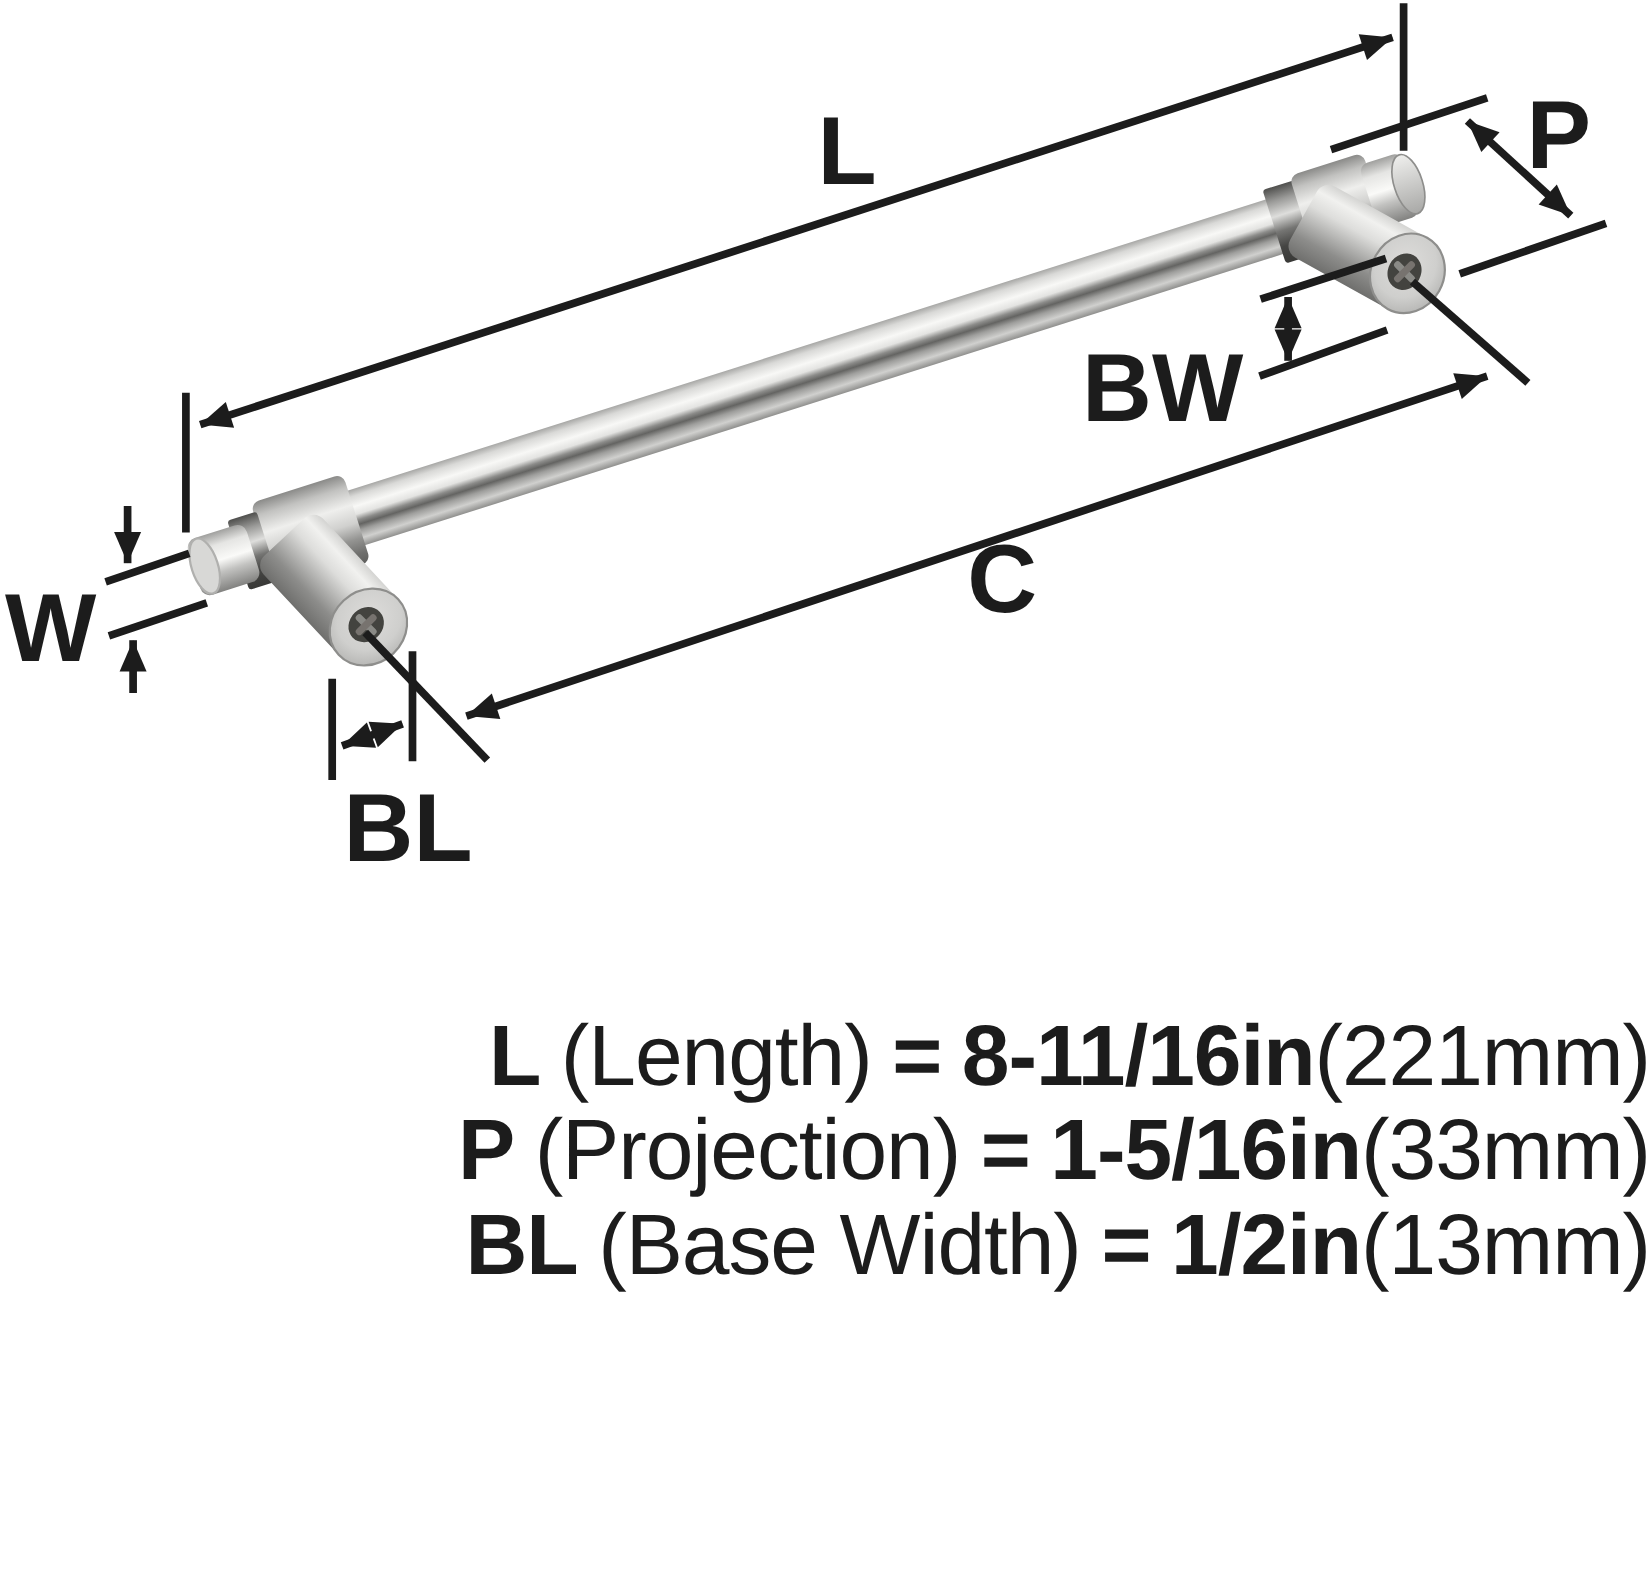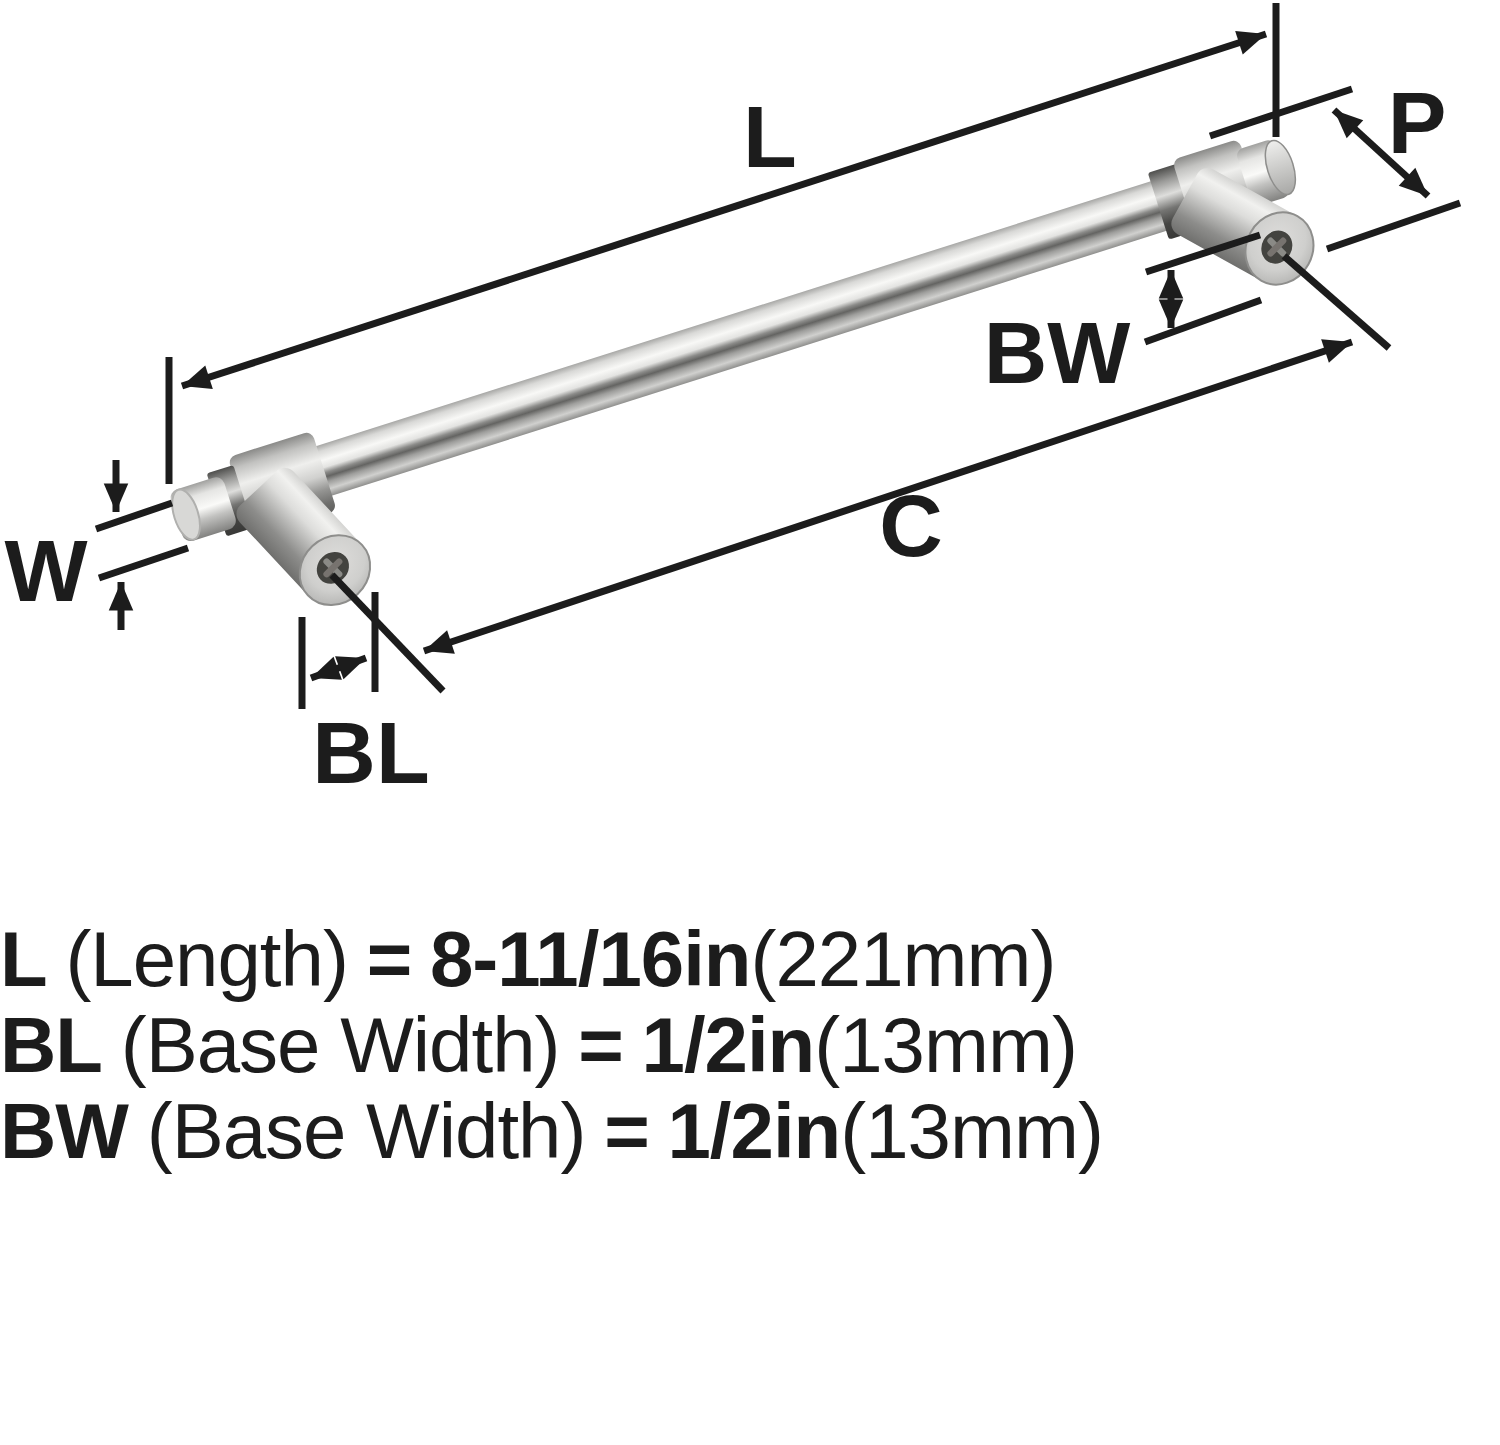--- a/index.html
+++ b/index.html
@@ -11,21 +11,21 @@
     font-family:"Liberation Sans", sans-serif;
   }
   .stage svg{position:absolute;left:0;top:0;}
   .dim{stroke:#1c1c1c;stroke-width:7;fill:none;}
   .dimlabel{
     font-family:"Liberation Sans", sans-serif;
     font-weight:700;font-size:88px;fill:#1c1c1c;text-anchor:middle;
   }
   .specs{
     position:absolute;left:0;top:916px;width:1500px;
-    text-align:left;color:#1c1c1c;
+    text-align:right;color:#1c1c1c;
     font-size:78px;line-height:86px;letter-spacing:-1px;
     font-weight:400;white-space:nowrap;
   }
   .spec-line{height:86px;}
   .b{font-weight:700;}
   .sp-code,.sp-name,.sp-eq{margin-right:0.24em;}
 </style>
 </head>
 <body>
 
@@ -167,19 +167,19 @@
     <line class="dim" x1="1327" y1="249" x2="1460" y2="203"></line>
     <line class="dim" x1="1334" y1="110" x2="1428" y2="196" marker-start="url(#ah)" marker-end="url(#ah)"></line>
     <text class="dimlabel" x="1417" y="153">P</text>
   </svg>
 
   <div class="specs">
     <div class="spec-line">
       <span class="sp-code b">L</span><span class="sp-name">(Length)</span><span class="sp-eq b">=</span><span class="sp-imp b">8-11/16in</span><span class="sp-met">(221mm)</span>
     </div>
     <div class="spec-line">
-      <span class="sp-code b">BL</span><span class="sp-name">(Base Width)</span><span class="sp-eq b">=</span><span class="sp-imp b">1/2in</span><span class="sp-met">(13mm)</span>
+      <span class="sp-code b">P</span><span class="sp-name">(Projection)</span><span class="sp-eq b">=</span><span class="sp-imp b">1-5/16in</span><span class="sp-met">(33mm)</span>
     </div>
     <div class="spec-line">
-      <span class="sp-code b">BW</span><span class="sp-name">(Base Width)</span><span class="sp-eq b">=</span><span class="sp-imp b">1/2in</span><span class="sp-met">(13mm)</span>
+      <span class="sp-code b">BL</span><span class="sp-name">(Base Width)</span><span class="sp-eq b">=</span><span class="sp-imp b">1/2in</span><span class="sp-met">(13mm)</span>
     </div>
   </div>
 </div>
 
 </body></html>

